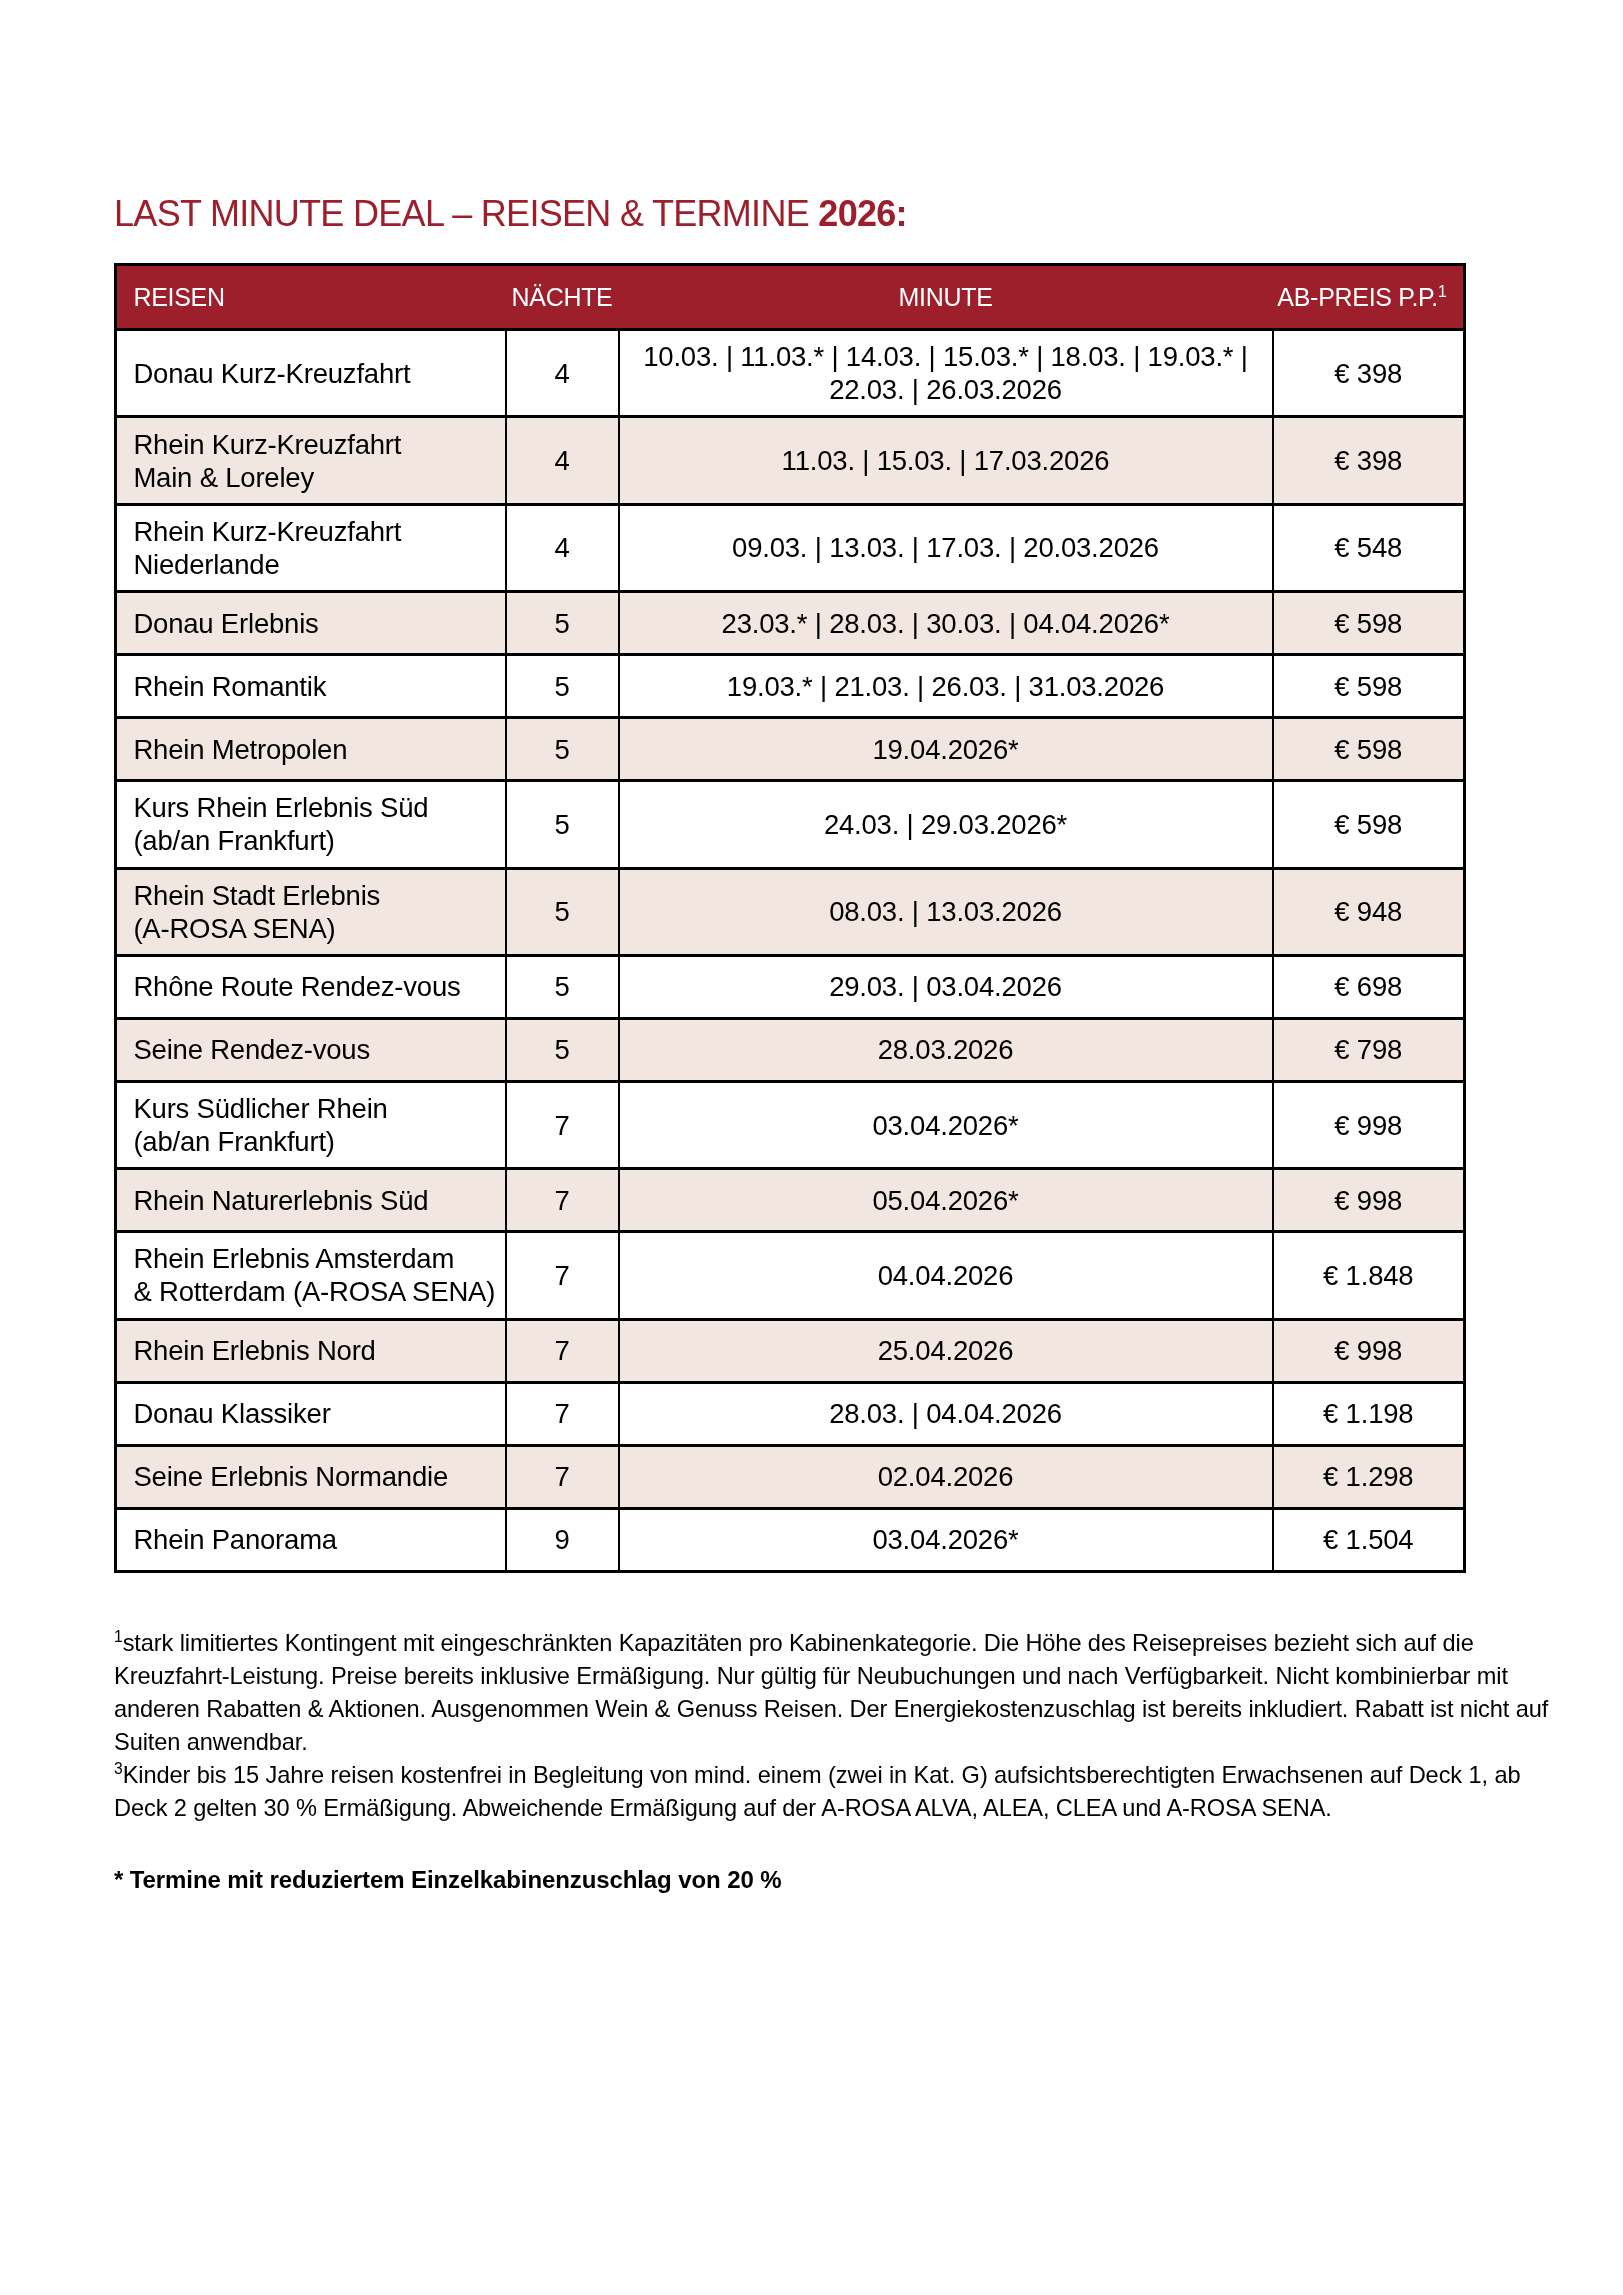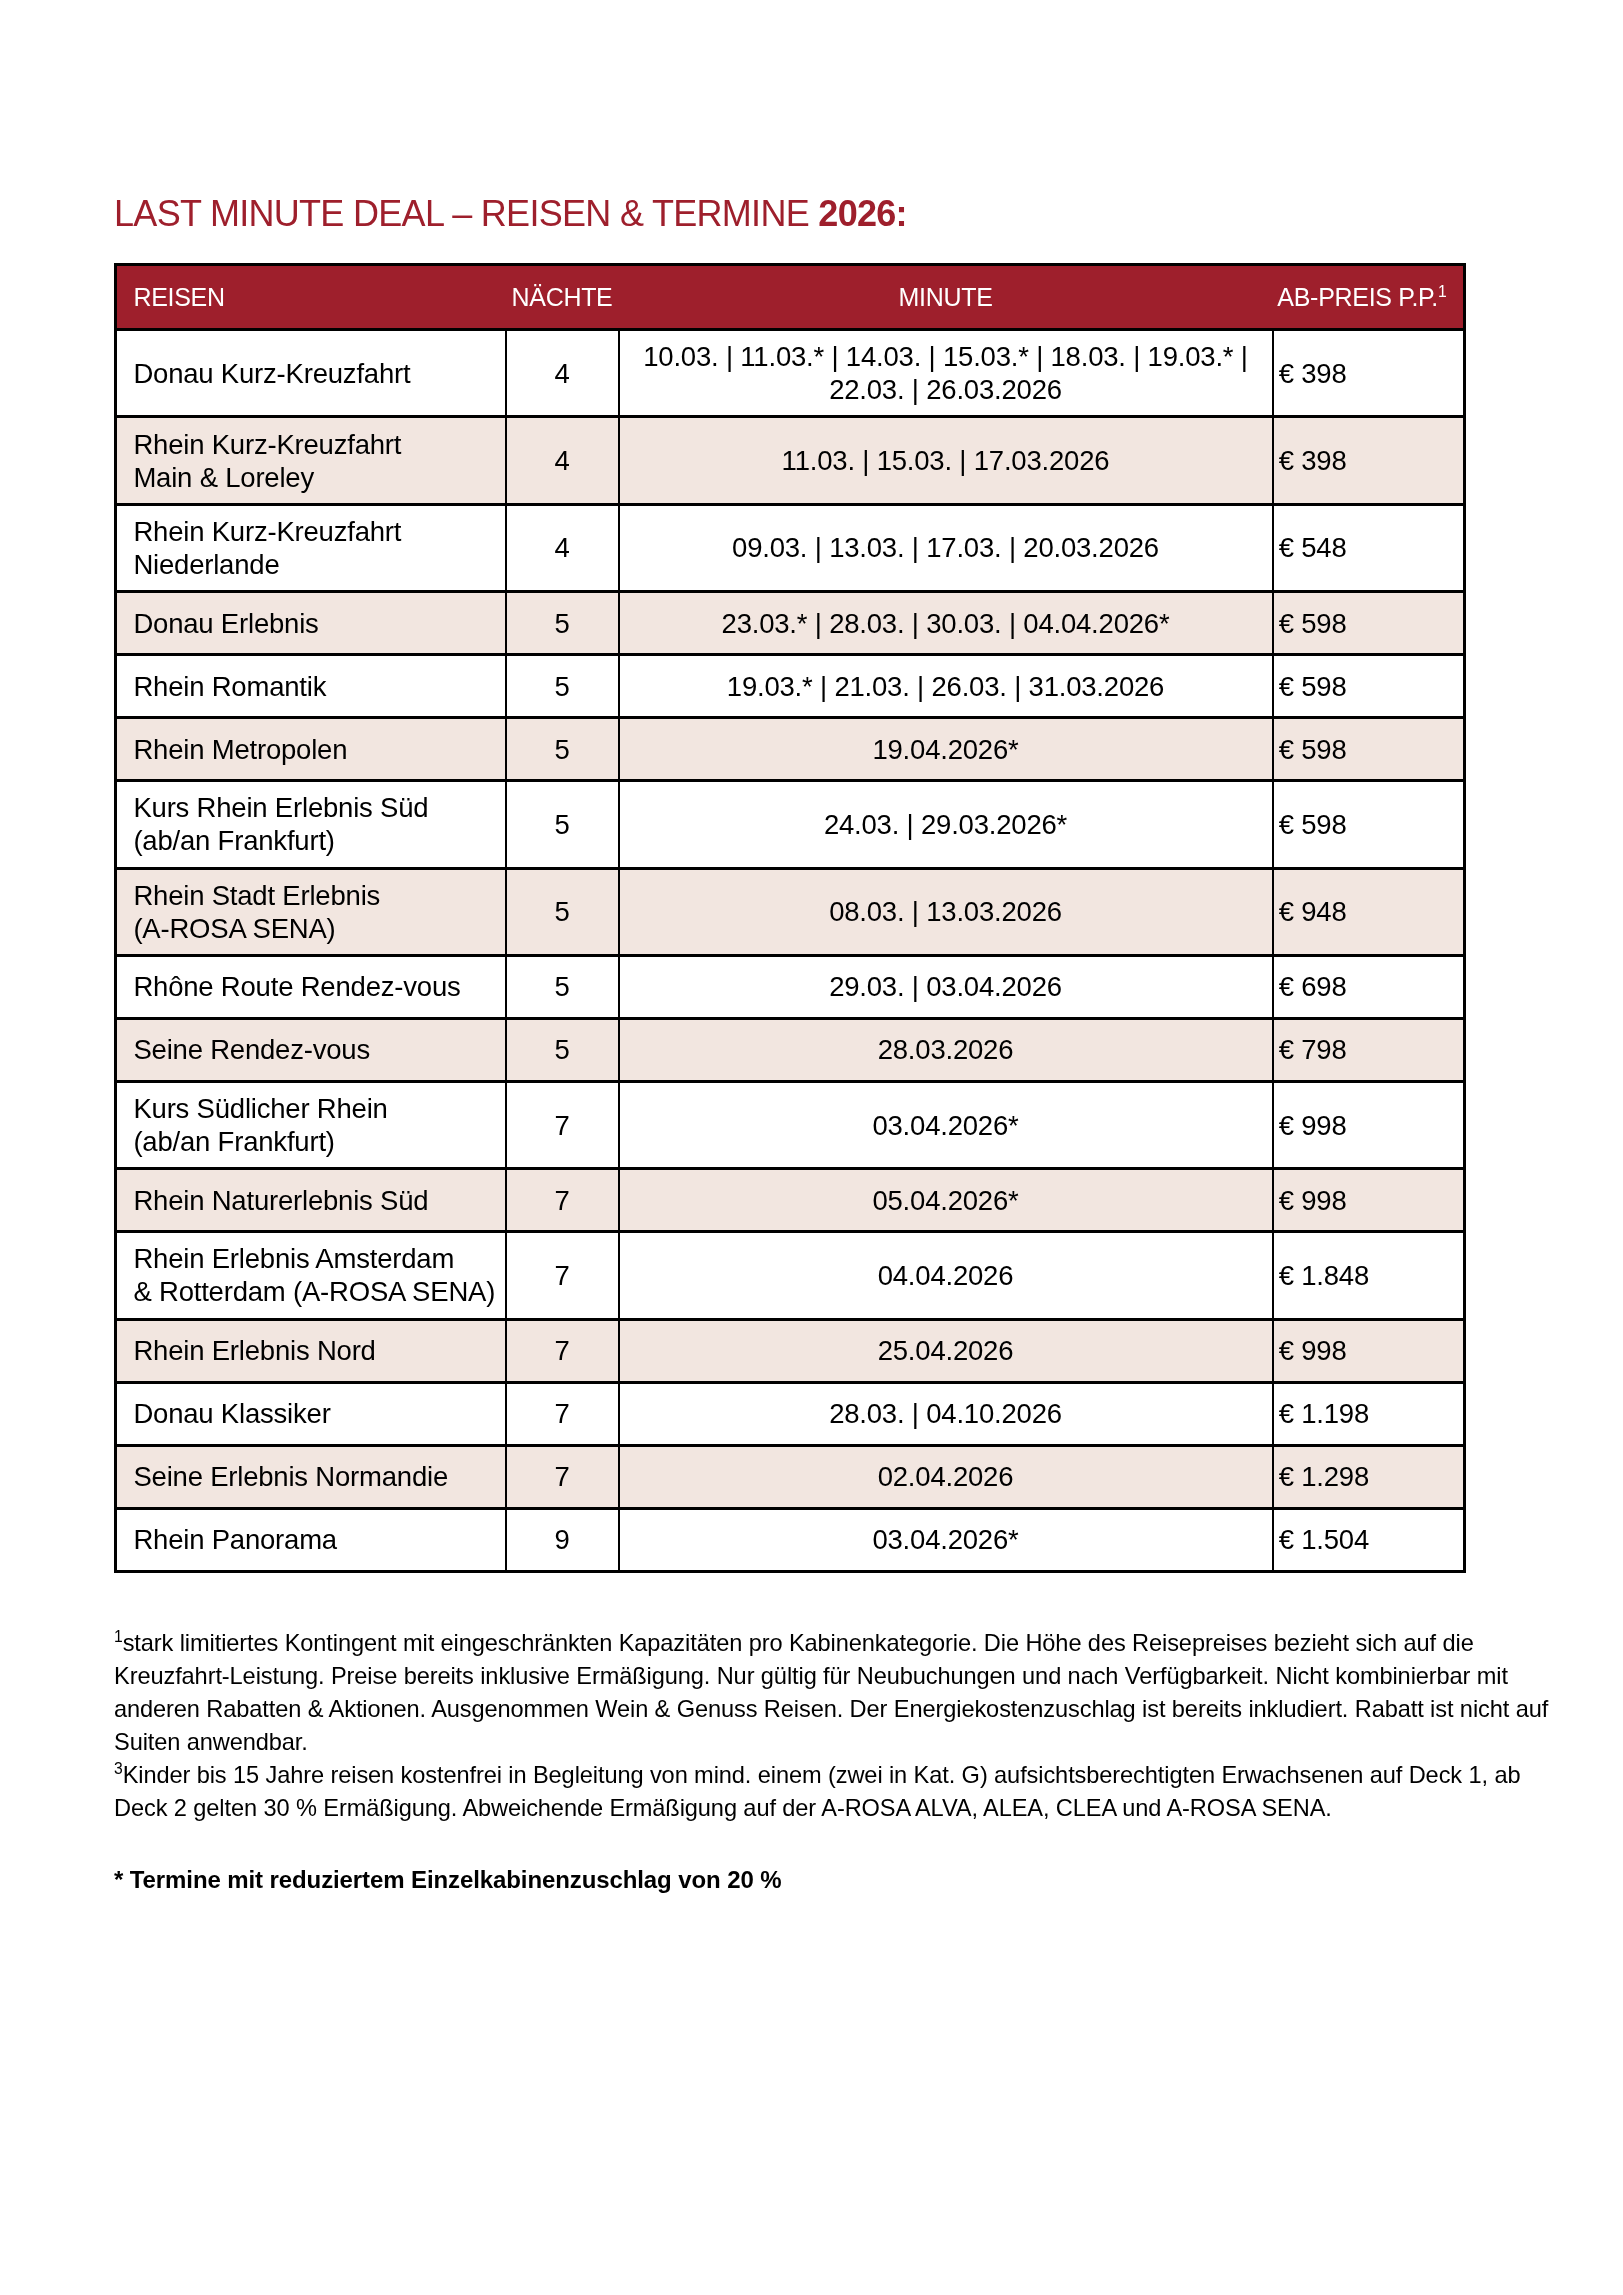--- a/index.html
+++ b/index.html
@@ -69,21 +69,21 @@
     font-size: 27.5px;
     line-height: 33px;
     letter-spacing: -0.2px;
     background: #ffffff;
   }
   tbody tr:nth-child(even) td { background: #F2E6E0; }
 
   td.cell-name   { text-align: left; padding: 9.2px 6.5px 9.2px 16.4px; white-space: pre-line; }
   td.cell-nights { text-align: center; padding: 9.2px 2.6px; }
   td.cell-dates  { text-align: center; padding: 9.2px 7.9px; white-space: pre-line; }
-  td.cell-price  { text-align: left; padding: 9.2px 5.2px; }
+  td.cell-price  { text-align: center; padding: 9.2px 5.2px; }
 
   .footnotes {
     margin-top: 54px;
     width: 1462px;
     font-size: 23.6px;
     line-height: 33px;
     letter-spacing: -0.1px;
   }
   .footnote { display: block; }
   .footnote sup {
@@ -223,21 +223,21 @@
     <tr>
       <td class="cell-name">Rhein Erlebnis Nord</td>
       <td class="cell-nights">7</td>
       <td class="cell-dates">25.04.2026</td>
       <td class="cell-price">€ 998</td>
     </tr>
 
     <tr>
       <td class="cell-name">Donau Klassiker</td>
       <td class="cell-nights">7</td>
-      <td class="cell-dates">28.03. | 04.10.2026</td>
+      <td class="cell-dates">28.03. | 04.04.2026</td>
       <td class="cell-price">€ 1.198</td>
     </tr>
 
     <tr>
       <td class="cell-name">Seine Erlebnis Normandie</td>
       <td class="cell-nights">7</td>
       <td class="cell-dates">02.04.2026</td>
       <td class="cell-price">€ 1.298</td>
     </tr>
 

